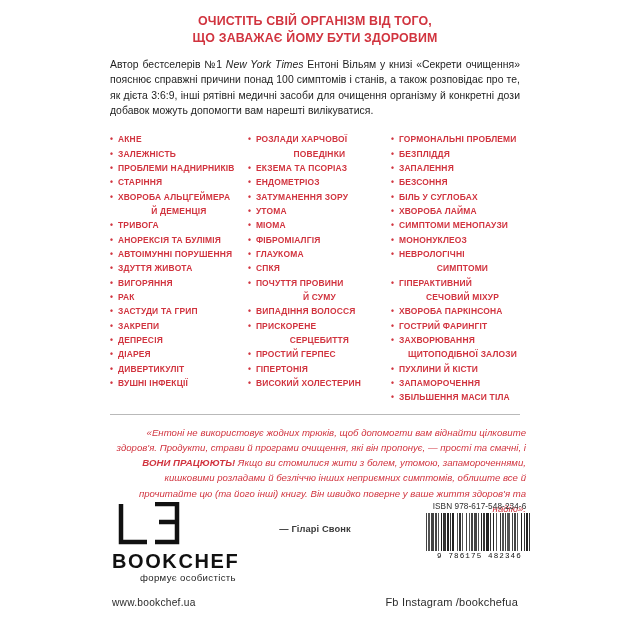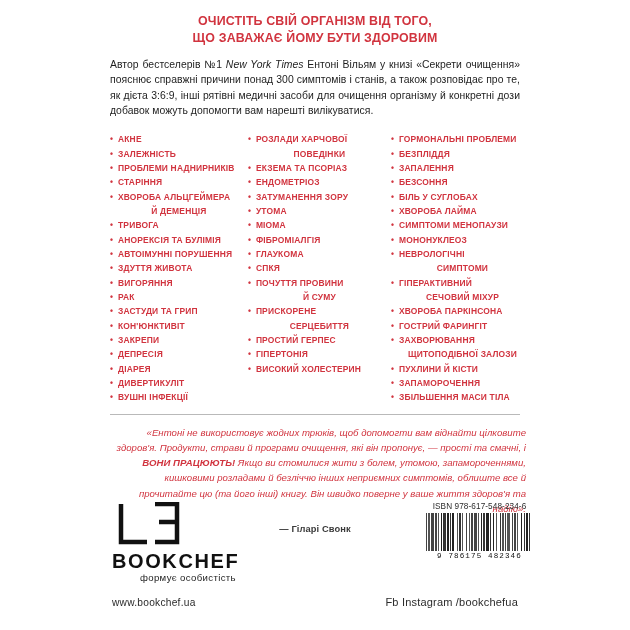--- a/index.html
+++ b/index.html
@@ -202,54 +202,54 @@
 </head>
 <body>
 
 <div class="page">
 
   <h1 class="headline">
     <span class="hl-line">ОЧИСТІТЬ СВІЙ ОРГАНІЗМ ВІД ТОГО,</span>
     <span class="hl-line">ЩО ЗАВАЖАЄ ЙОМУ БУТИ ЗДОРОВИМ</span>
   </h1>
 
-  <p class="intro"><span>Автор бестселерів №1 </span><i>New York Times</i><span> Ентоні Вільям у книзі «Секрети очищення» пояснює справжні причини понад 300 симптомів і станів, а також розповідає про те, як дієта 3:6:9, інші рятівні медичні засоби для очищення організму й конкретні дози добавок можуть допомогти вам нарешті вилікуватися.</span></p>
+  <p class="intro"><span>Автор бестселерів №1 </span><i>New York Times</i><span> Ентоні Вільям у книзі «Секрети очищення» пояснює справжні причини понад 100 симптомів і станів, а також розповідає про те, як дієта 3:6:9, інші рятівні медичні засоби для очищення організму й конкретні дози добавок можуть допомогти вам нарешті вилікуватися.</span></p>
 
   <div class="symptoms">
     <div class="sym-col c1">
         <div class="sym-item"><span>АКНЕ</span></div>
         <div class="sym-item"><span>ЗАЛЕЖНІСТЬ</span></div>
         <div class="sym-item"><span>ПРОБЛЕМИ НАДНИРНИКІВ</span></div>
         <div class="sym-item"><span>СТАРІННЯ</span></div>
         <div class="sym-item"><span>ХВОРОБА АЛЬЦГЕЙМЕРА</span><span class="l2">Й ДЕМЕНЦІЯ</span></div>
         <div class="sym-item"><span>ТРИВОГА</span></div>
         <div class="sym-item"><span>АНОРЕКСІЯ ТА БУЛІМІЯ</span></div>
         <div class="sym-item"><span>АВТОІМУННІ ПОРУШЕННЯ</span></div>
         <div class="sym-item"><span>ЗДУТТЯ ЖИВОТА</span></div>
         <div class="sym-item"><span>ВИГОРЯННЯ</span></div>
         <div class="sym-item"><span>РАК</span></div>
         <div class="sym-item"><span>ЗАСТУДИ ТА ГРИП</span></div>
-        <div class="sym-item"><span>КОН'ЮНКТИВІТ</span></div>
         <div class="sym-item"><span>ЗАКРЕПИ</span></div>
         <div class="sym-item"><span>ДЕПРЕСІЯ</span></div>
         <div class="sym-item"><span>ДІАРЕЯ</span></div>
         <div class="sym-item"><span>ДИВЕРТИКУЛІТ</span></div>
         <div class="sym-item"><span>ВУШНІ ІНФЕКЦІЇ</span></div>
       </div>
     <div class="sym-col c2">
         <div class="sym-item"><span>РОЗЛАДИ ХАРЧОВОЇ</span><span class="l2">ПОВЕДІНКИ</span></div>
         <div class="sym-item"><span>ЕКЗЕМА ТА ПСОРІАЗ</span></div>
         <div class="sym-item"><span>ЕНДОМЕТРІОЗ</span></div>
         <div class="sym-item"><span>ЗАТУМАНЕННЯ ЗОРУ</span></div>
         <div class="sym-item"><span>УТОМА</span></div>
         <div class="sym-item"><span>МІОМА</span></div>
         <div class="sym-item"><span>ФІБРОМІАЛГІЯ</span></div>
         <div class="sym-item"><span>ГЛАУКОМА</span></div>
         <div class="sym-item"><span>СПКЯ</span></div>
         <div class="sym-item"><span>ПОЧУТТЯ ПРОВИНИ</span><span class="l2">Й СУМУ</span></div>
+        <div class="sym-item"><span>ВИПАДІННЯ ВОЛОССЯ</span></div>
         <div class="sym-item"><span>ПРИСКОРЕНЕ</span><span class="l2">СЕРЦЕБИТТЯ</span></div>
         <div class="sym-item"><span>ПРОСТИЙ ГЕРПЕС</span></div>
         <div class="sym-item"><span>ГІПЕРТОНІЯ</span></div>
         <div class="sym-item"><span>ВИСОКИЙ ХОЛЕСТЕРИН</span></div>
       </div>
     <div class="sym-col c3">
         <div class="sym-item"><span>ГОРМОНАЛЬНІ ПРОБЛЕМИ</span></div>
         <div class="sym-item"><span>БЕЗПЛІДДЯ</span></div>
         <div class="sym-item"><span>ЗАПАЛЕННЯ</span></div>
         <div class="sym-item"><span>БЕЗСОННЯ</span></div>

